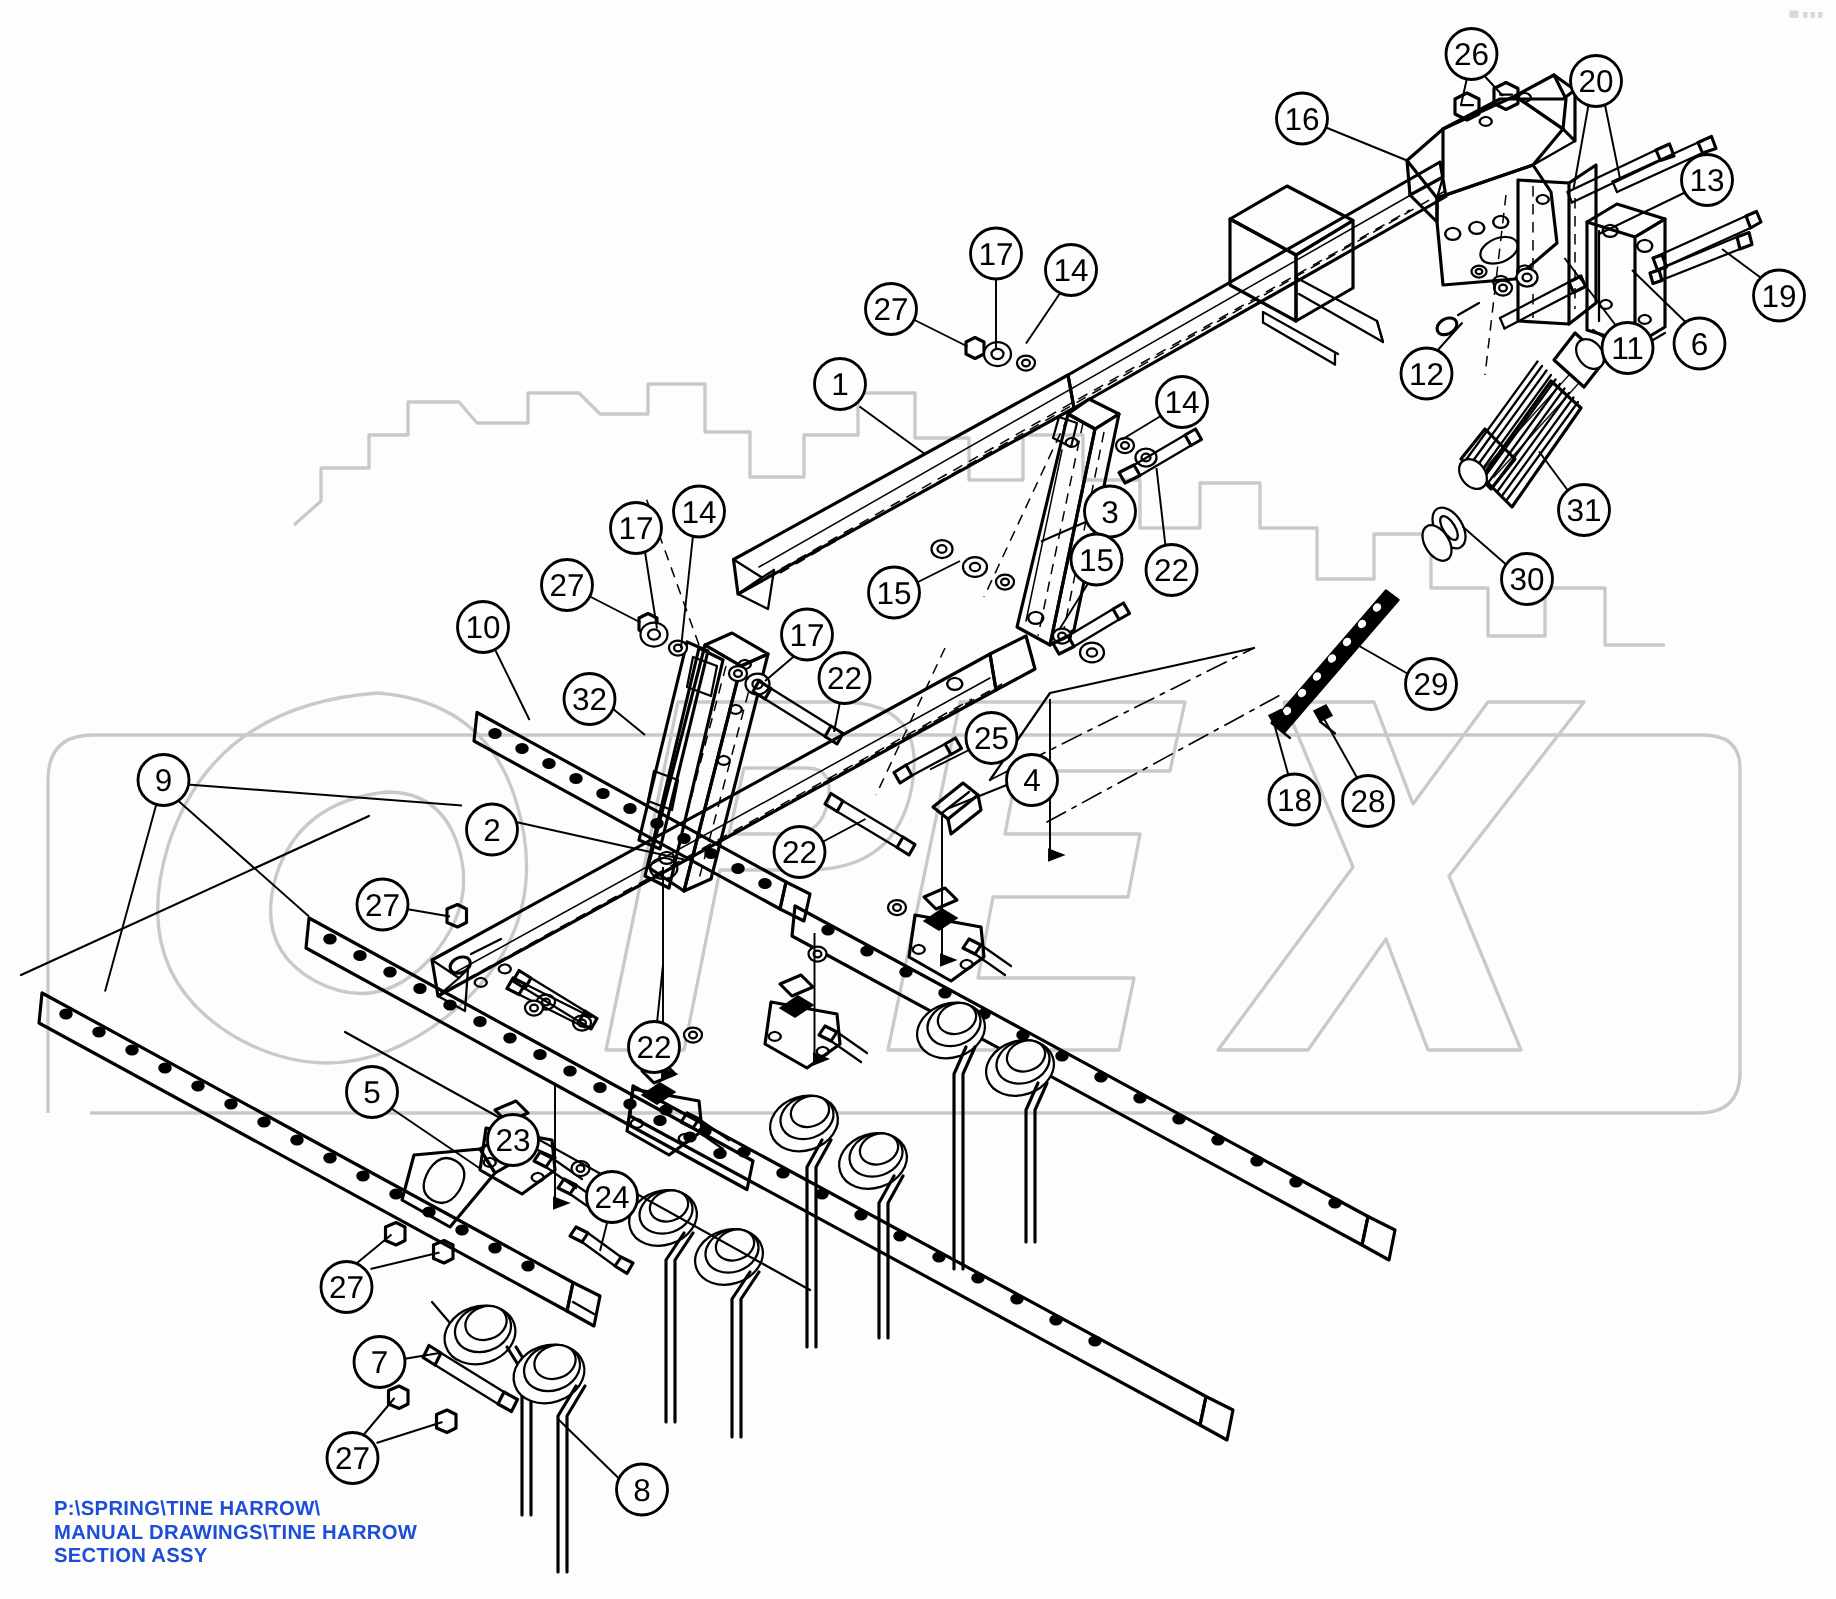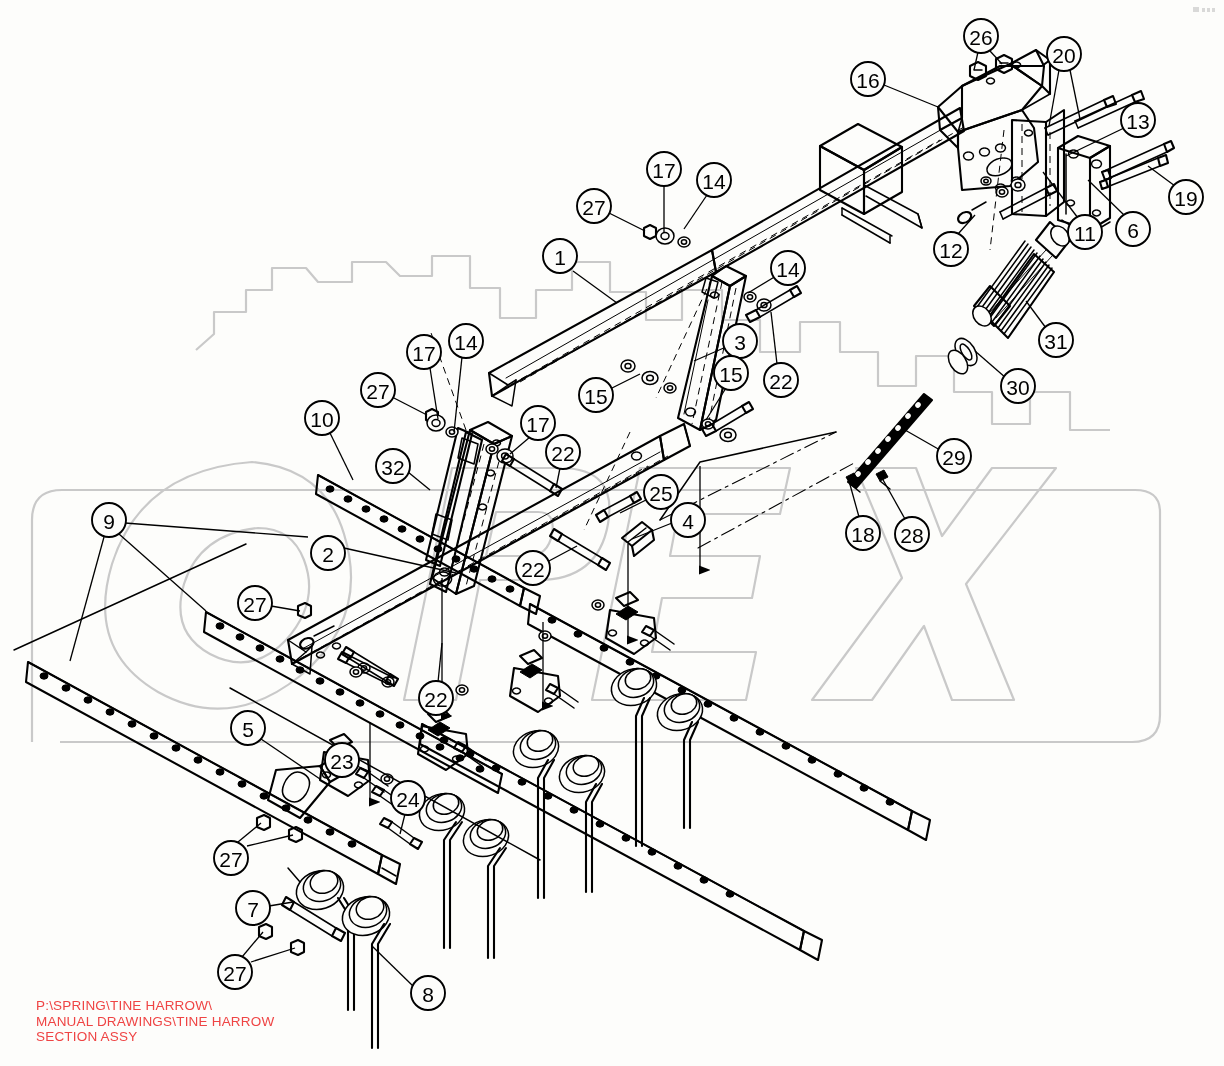--- a/index.html
+++ b/index.html
@@ -14,23 +14,24 @@
     position:absolute;left:0;top:0;width:1224px;height:1066px;
     background:#fdfdfb;
   }
   #drawing{position:absolute;left:0;top:0;width:1224px;height:1066px;}
   .filepath{
     position:absolute;
     left:36px;top:998px;
     font-family:"Liberation Sans", sans-serif;
     font-size:13.5px;
     line-height:15.5px;
-    color:#ef4444;
+    color:#1d4ed8;
     white-space:pre;
     letter-spacing:0.2px;
+    font-weight:bold;
   }
   .corner-mark{
     position:absolute;right:6px;top:5px;
     width:26px;height:10px;opacity:.30;
   }
 </style>
 </head>
 <body>
 
 <div id="sheet">

